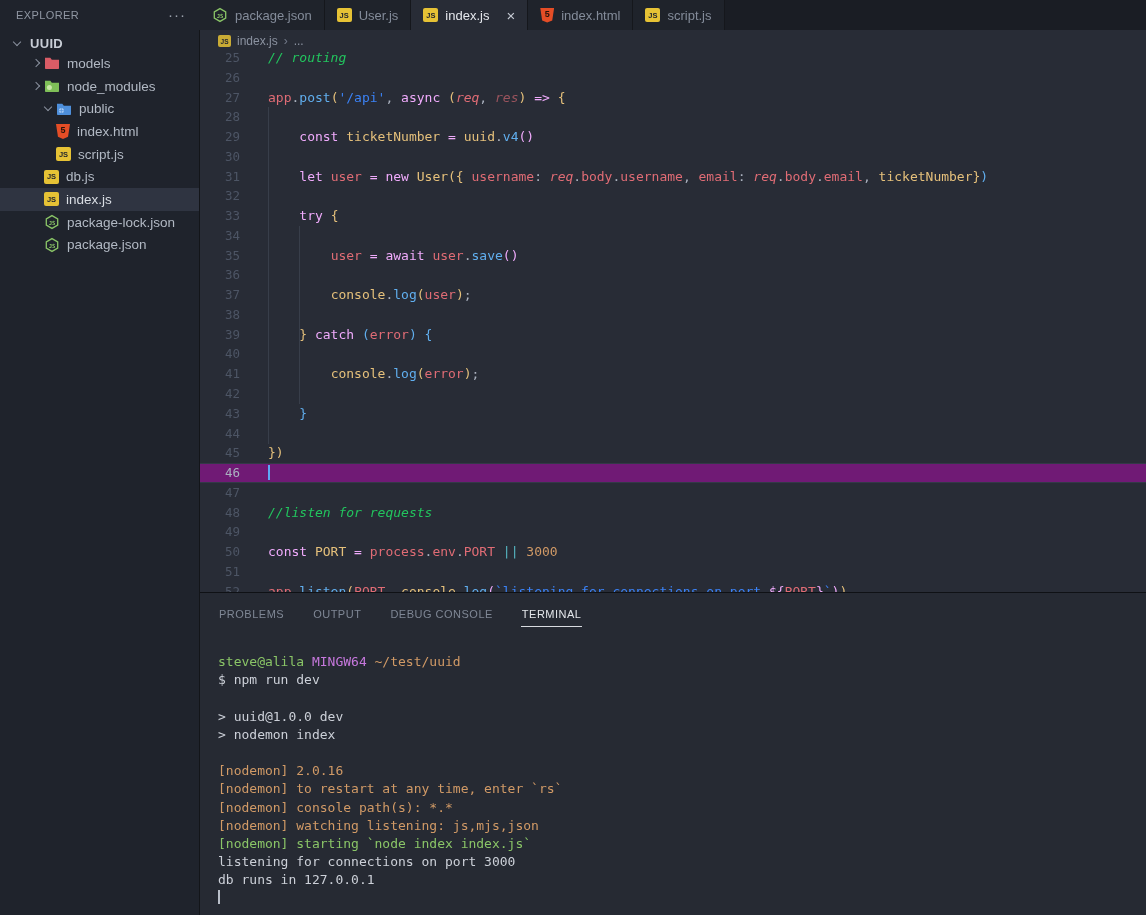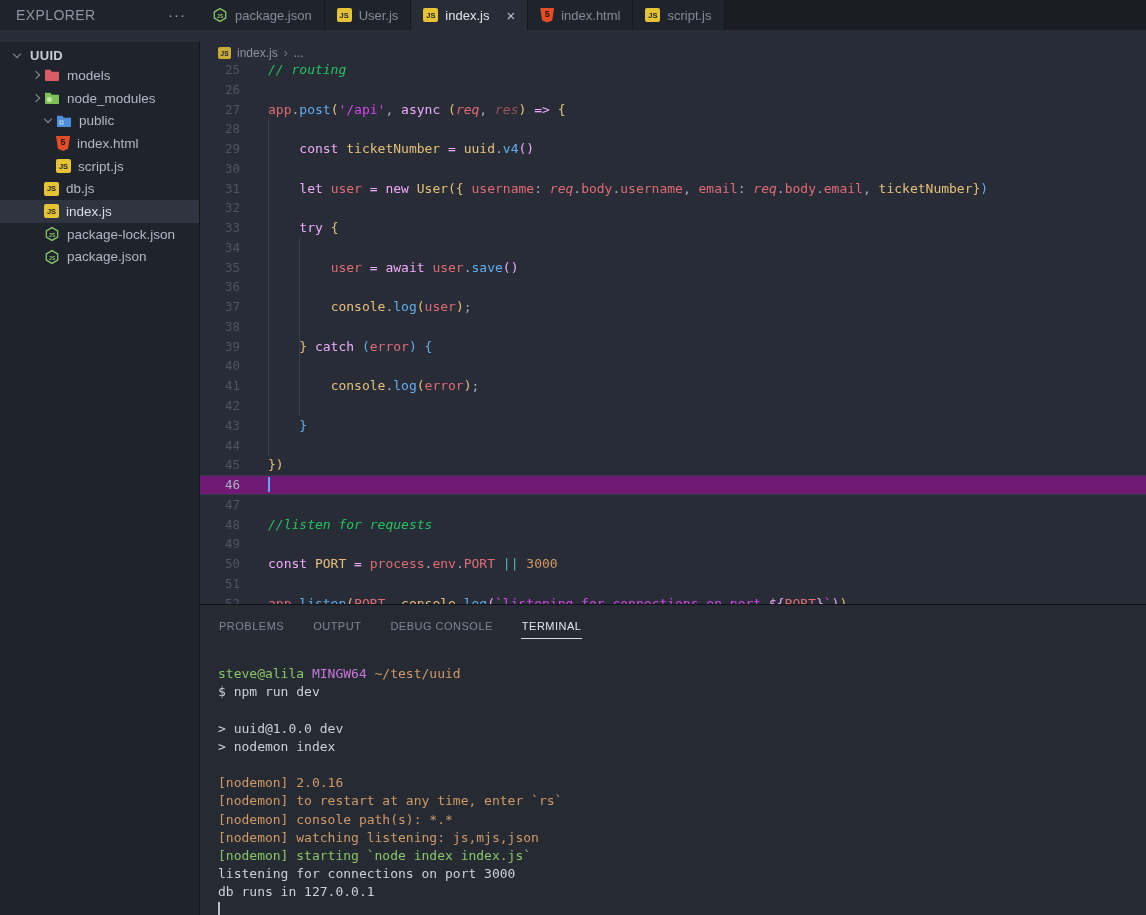--- a/index.html
+++ b/index.html
@@ -5,28 +5,28 @@
   html,body { margin:0; padding:0; background:#101216; }
   * { box-sizing:border-box; }
   .window {
     position:relative; width:1146px; height:915px; overflow:hidden;
     background:#282c36; font-family:"Liberation Sans", sans-serif;
     -webkit-font-smoothing:antialiased;
   }
   
   .topbar { position:absolute; top:0; left:0; right:0; height:30px; background:#1a1d24; display:flex; }
   .side-head { width:200px; flex:none; background:#1f232c; display:flex; align-items:center; justify-content:space-between; padding:0 14px 0 16px; }
-  .exp-title { font-size:14px; letter-spacing:.4px; color:#9097a3; }
+  .exp-title { font-size:11px; letter-spacing:.4px; color:#9097a3; }
   .more { color:#9aa0ab; font-size:15px; letter-spacing:1px; cursor:pointer; line-height:10px; }
   .tabbar { flex:1; display:flex; background:#1a1d24; }
   .tab { display:flex; align-items:center; gap:7px; padding:0 12px; font-size:13px; color:#848c9a; background:#1f232b; border-right:1px solid #15171c; cursor:pointer; white-space:nowrap; }
   .tab.active { background:#282c36; color:#e4e7ec; }
   .tab .close { margin-left:10px; font-size:15px; color:#c6cbd4; line-height:1; }
   
-  .body { position:absolute; top:30px; left:0; right:0; bottom:0; display:flex;margin-top:12px; }
+  .body { position:absolute; top:30px; left:0; right:0; bottom:0; display:flex; }
   .sidebar { width:200px; flex:none; background:#1f232c; border-right:1px solid #131519; position:relative; }
   .proj-row { height:22px; display:flex; align-items:center; gap:5px; padding:4px 0 0 9px; cursor:pointer; }
   .proj-label { font-size:13px; font-weight:bold; color:#c8cdd6; letter-spacing:.3px; }
   .tree-row { height:22.7px; display:flex; align-items:center; cursor:pointer; color:#b2b9c4; font-size:13.5px; }
   .tree-row.selected { background:#2f3441; color:#d9dde3; }
   .tree-row .lbl { margin-left:7px; white-space:nowrap; }
   .chevbox { width:16px; flex:none; display:flex; align-items:center; justify-content:center; }
   .chev { width:6px; height:6px; border-right:1.5px solid #8a919e; border-bottom:1.5px solid #8a919e; }
   .chev.right { transform:rotate(-45deg); }
   .chev.down  { transform:rotate(45deg); margin-top:-3px; }
@@ -43,21 +43,21 @@
   .code-area { position:absolute; top:22px; left:0; right:0; height:540px; overflow:hidden; background:#282c36; }
   .guide { position:absolute; width:1px; background:#383e4a; z-index:0; }
   .code-lines { position:absolute; top:-4px; left:0; right:0; z-index:1; }
   .crow { display:flex; height:19.78px; line-height:19.78px; font-family:"DejaVu Sans Mono", monospace; font-size:13px; position:relative; }
   .crow .ln { width:40px; flex:none; text-align:right; color:#4d5565; font-size:12.5px; }
   .crow .lc { margin-left:28px; white-space:pre; }
   .crow.cur { background:#701a75; box-shadow:inset 0 1px 0 #333947, inset 0 -1px 0 #333947; }
   .crow.cur .ln { color:#a9b1c0; }
   .caret { display:inline-block; width:2px; height:15px; background:#5ca8f5; vertical-align:-3px; }
   .tk-fg{color:#abb2bf}.tk-red{color:#e06c75}.tk-purple{color:#f0abfc}.tk-blue{color:#61afef}
-  .tk-gold{color:#e5c07b}.tk-orange{color:#d19a66}.tk-green{color:#d946ef}.tk-cyan{color:#56b6c2}
+  .tk-gold{color:#e5c07b}.tk-orange{color:#d19a66}.tk-green{color:#3b82f6}.tk-cyan{color:#56b6c2}
   .tk-redi{color:#e06c75;font-style:italic}.tk-redid{color:#e06c75;font-style:italic;opacity:.62}
   .tk-cm{color:#22c55e;font-style:italic}
   
   .panel { position:absolute; left:0; right:0; top:562px; bottom:0; background:#262a33; border-top:1px solid #0f1115; }
   .panel-head { height:34px; display:flex; align-items:flex-end; gap:27px; padding-left:18px; }
   .ptab { font-size:11px; letter-spacing:.5px; color:#7f8795; padding:8px 1px 6px; cursor:pointer; border-bottom:1px solid transparent; }
   .ptab.active { color:#e3e6ea; border-bottom-color:#d8dbe0; }
   .terminal { padding:26px 0 0 18px; font-family:"DejaVu Sans Mono", monospace; font-size:13px; }
   .trow { height:18.2px; line-height:18.2px; white-space:pre; }
   .t-fg{color:#ccd0d8}.t-green{color:#8ac567}.t-magenta{color:#c678dd}.t-yellow{color:#d19a66}

